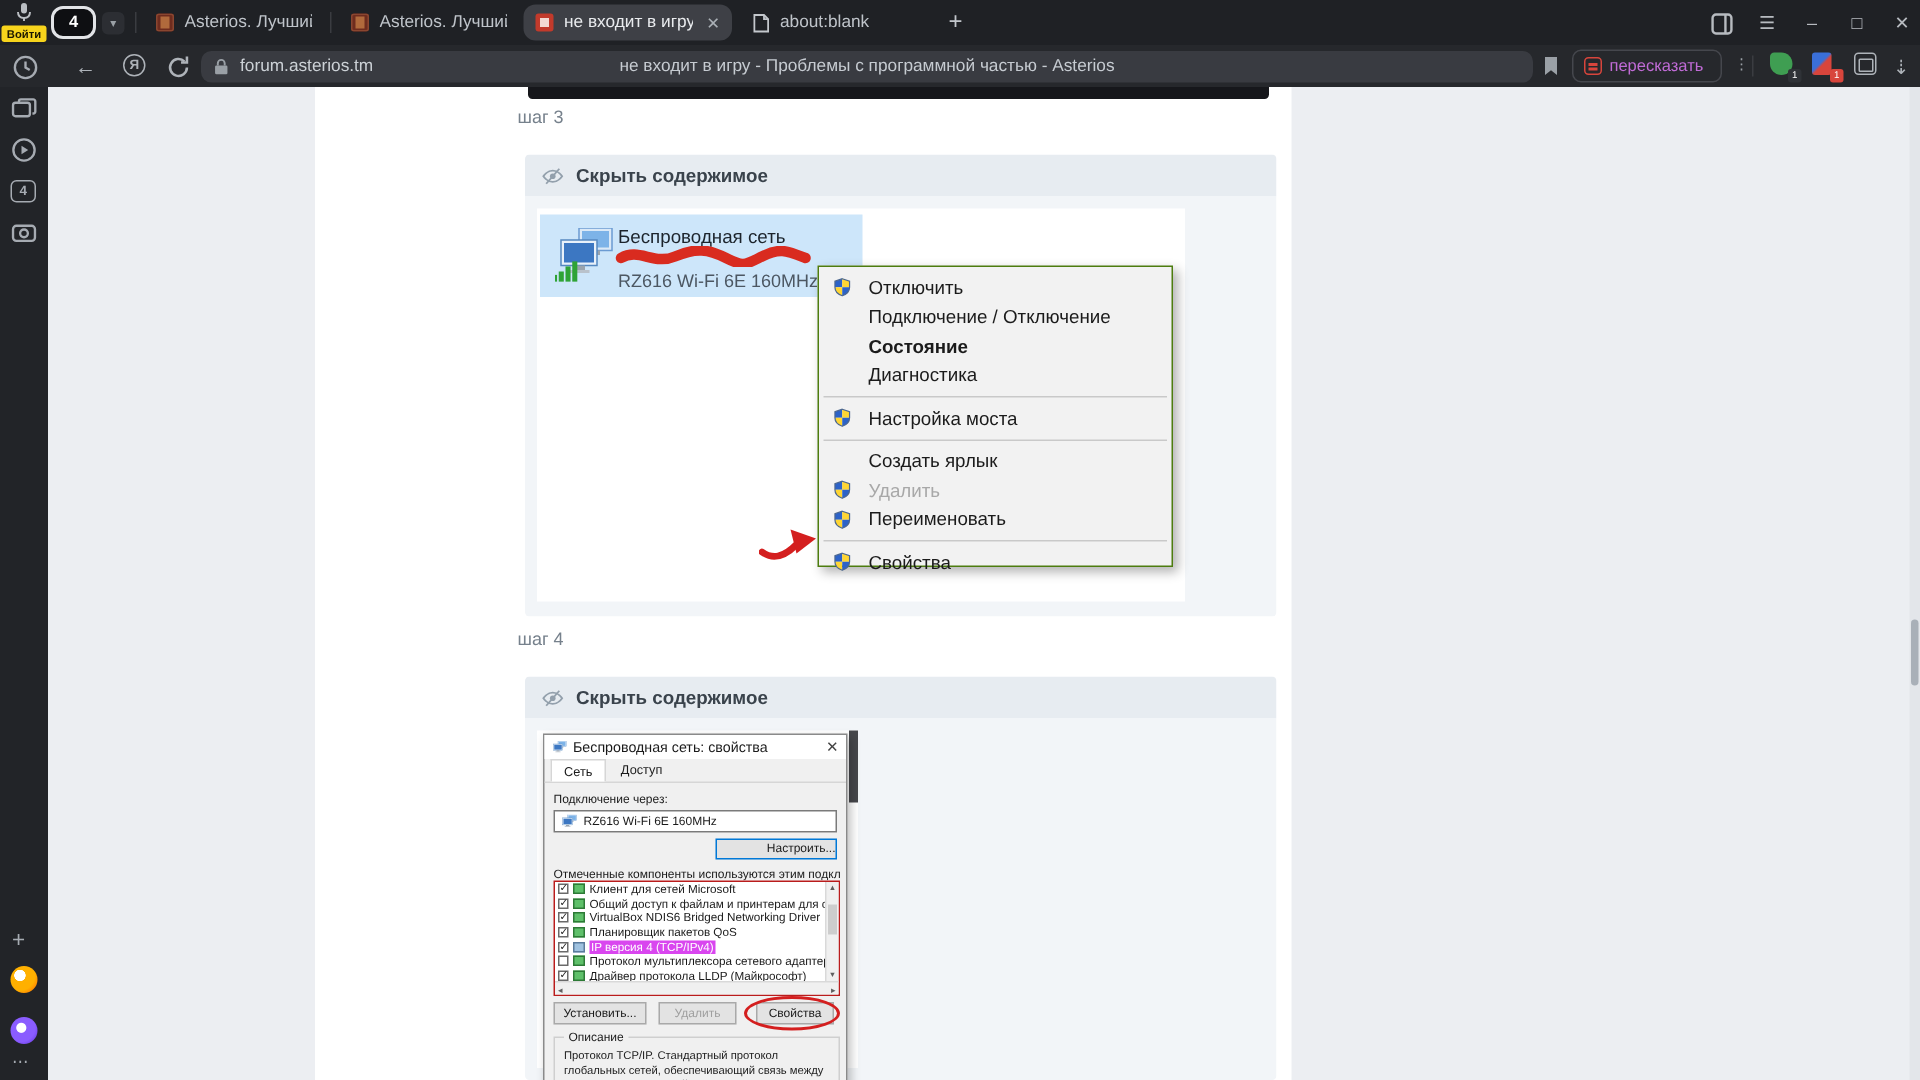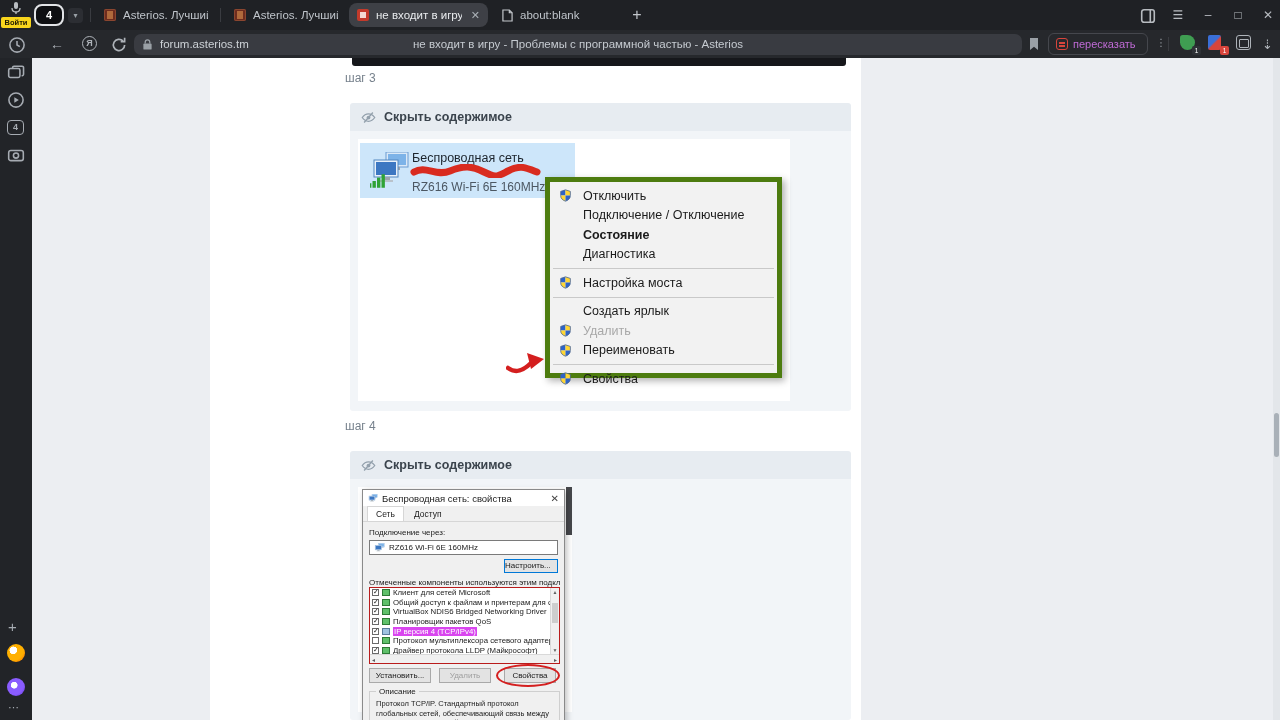--- a/index.html
+++ b/index.html
@@ -87,46 +87,46 @@
   .ad-ico { position:absolute; left:10px; top:9px; }
   .ad-name { position:absolute; left:52px; top:8px; font-size:12.5px; color:#1c242c; white-space:nowrap; }
   .ad-scribble { position:absolute; left:50px; top:21px; }
   .ad-detail { position:absolute; left:52px; top:37px; font-size:12px; color:#4c5762; white-space:nowrap; }
   .adapter.bt { left:226px; top:4px; width:206px; height:55px; }
   .adapter.bt .ad-ico { left:4px; top:5px; }
   .adapter.bt .ad-name { left:48px; top:5px; color:#1c242c; }
   .adapter.bt .ad-status { position:absolute; left:48px; top:24px; font-size:12px; color:#8b949d; }
 
   .ctx-menu { position:absolute; left:187px; top:38px; width:237px; height:201px; background:#f2f2f2;
-    border:5px solid #4d7c0f; box-shadow:3px 3px 7px rgba(0,0,0,.3); padding-top:4px; z-index:3; }
+    border:1px solid #4d7c0f; box-shadow:3px 3px 7px rgba(0,0,0,.3); padding-top:4px; z-index:3; }
   .mi { height:19.5px; display:flex; align-items:center; padding-left:9px; font-size:12.5px; color:#1b1b1b; }
   .mi .mi-ico { width:24px; flex:0 0 24px; display:flex; align-items:center; }
   .mi.bold .mi-label { font-weight:bold; }
   .mi.disabled .mi-label { color:#a8a8a8; }
   .msep { height:1px; background:#c9c9c9; margin:4px 3px; }
 
   .red-arrow { position:absolute; left:148px; top:208px; z-index:4; }
 
   
   .shot2 { position:relative; width:214px; height:225px; background:#fff; }
   .dark-sliver { position:absolute; left:208px; top:0; width:6px; height:48px; background:#46474b; }
   .dlg { position:absolute; left:4px; top:2px; width:203px; height:300px; background:#f0f0f0;
     border:1px solid #8a8a8a; box-shadow:2px 2px 6px rgba(0,0,0,.25); font-size:9px; color:#1a1a1a; }
   .dlg-titlebar { height:16px; background:#fff; display:flex; align-items:center; gap:4px; padding:0 5px; }
   .dlg-title { font-size:9.5px; flex:1; white-space:nowrap; overflow:hidden; }
   .dlg-close { font-size:10px; color:#444; }
-  .dlg-tabs { height:16px; border-bottom:1px solid #d6d6d6; display:flex; align-items:flex-end; padding-left:4px; gap:2px; }
+  .dlg-tabs { height:16px; border-bottom:1px solid #d6d6d6; display:flex; padding-left:4px; gap:2px; }
   .dtab { font-size:8.5px; padding:2px 8px 2px 8px; }
   .dtab.on { background:#fff; border:1px solid #d6d6d6; border-bottom:none; }
   .dlg-bodypad { padding:6px 6px 0 6px; }
   .dlbl { font-size:8px; white-space:nowrap; overflow:hidden; }
   .dfield { margin-top:3px; height:15px; background:#fff; border:1px solid #7a7a7a; display:flex; align-items:center; gap:4px; padding:0 4px; }
   .dfield span { font-size:8px; }
-  .dbtn-cfg { position:absolute; right:6px; top:69px; width:54px; height:14px; background:#e3e3e3;
-    border:1px solid #0078d7; font-size:8px; text-align:left; line-height:12px; }
+  .dbtn-cfg { position:absolute; right:6px; top:69px; width:81px; height:14px; background:#e3e3e3;
+    border:1px solid #0078d7; font-size:8px; text-align:right; line-height:12px; }
   .dlist-label { position:absolute; left:6px; top:88px; width:191px; }
   .dlist { position:absolute; left:6px; top:97px; width:191px; height:77px; background:#fff; border:1px solid #b91c1c; }
   .lrow { height:9.6px; display:flex; align-items:center; gap:3px; padding-left:2px; white-space:nowrap; overflow:hidden; width:180px; }
   .cb { width:7px; height:7px; border:1px solid #6a6a6a; background:#fff; flex:0 0 7px; position:relative; }
   .cb.checked::after { content:"✓"; position:absolute; left:0; top:-2px; font-size:7px; color:#222; }
   .cico { width:8px; height:7px; flex:0 0 8px; border:1px solid #2d7a36; background:#5fc06a; }
   .cico.blue { border-color:#5a7b9c; background:#9fc2e0; }
   .clabel { font-size:7.8px; }
   .clabel.sel { background:#d946ef; color:#fff; padding:0 1px; }
   .vscroll { position:absolute; right:0; top:0; width:9px; height:66px; background:#f0f0f0; border-left:1px solid #d9d9d9;

